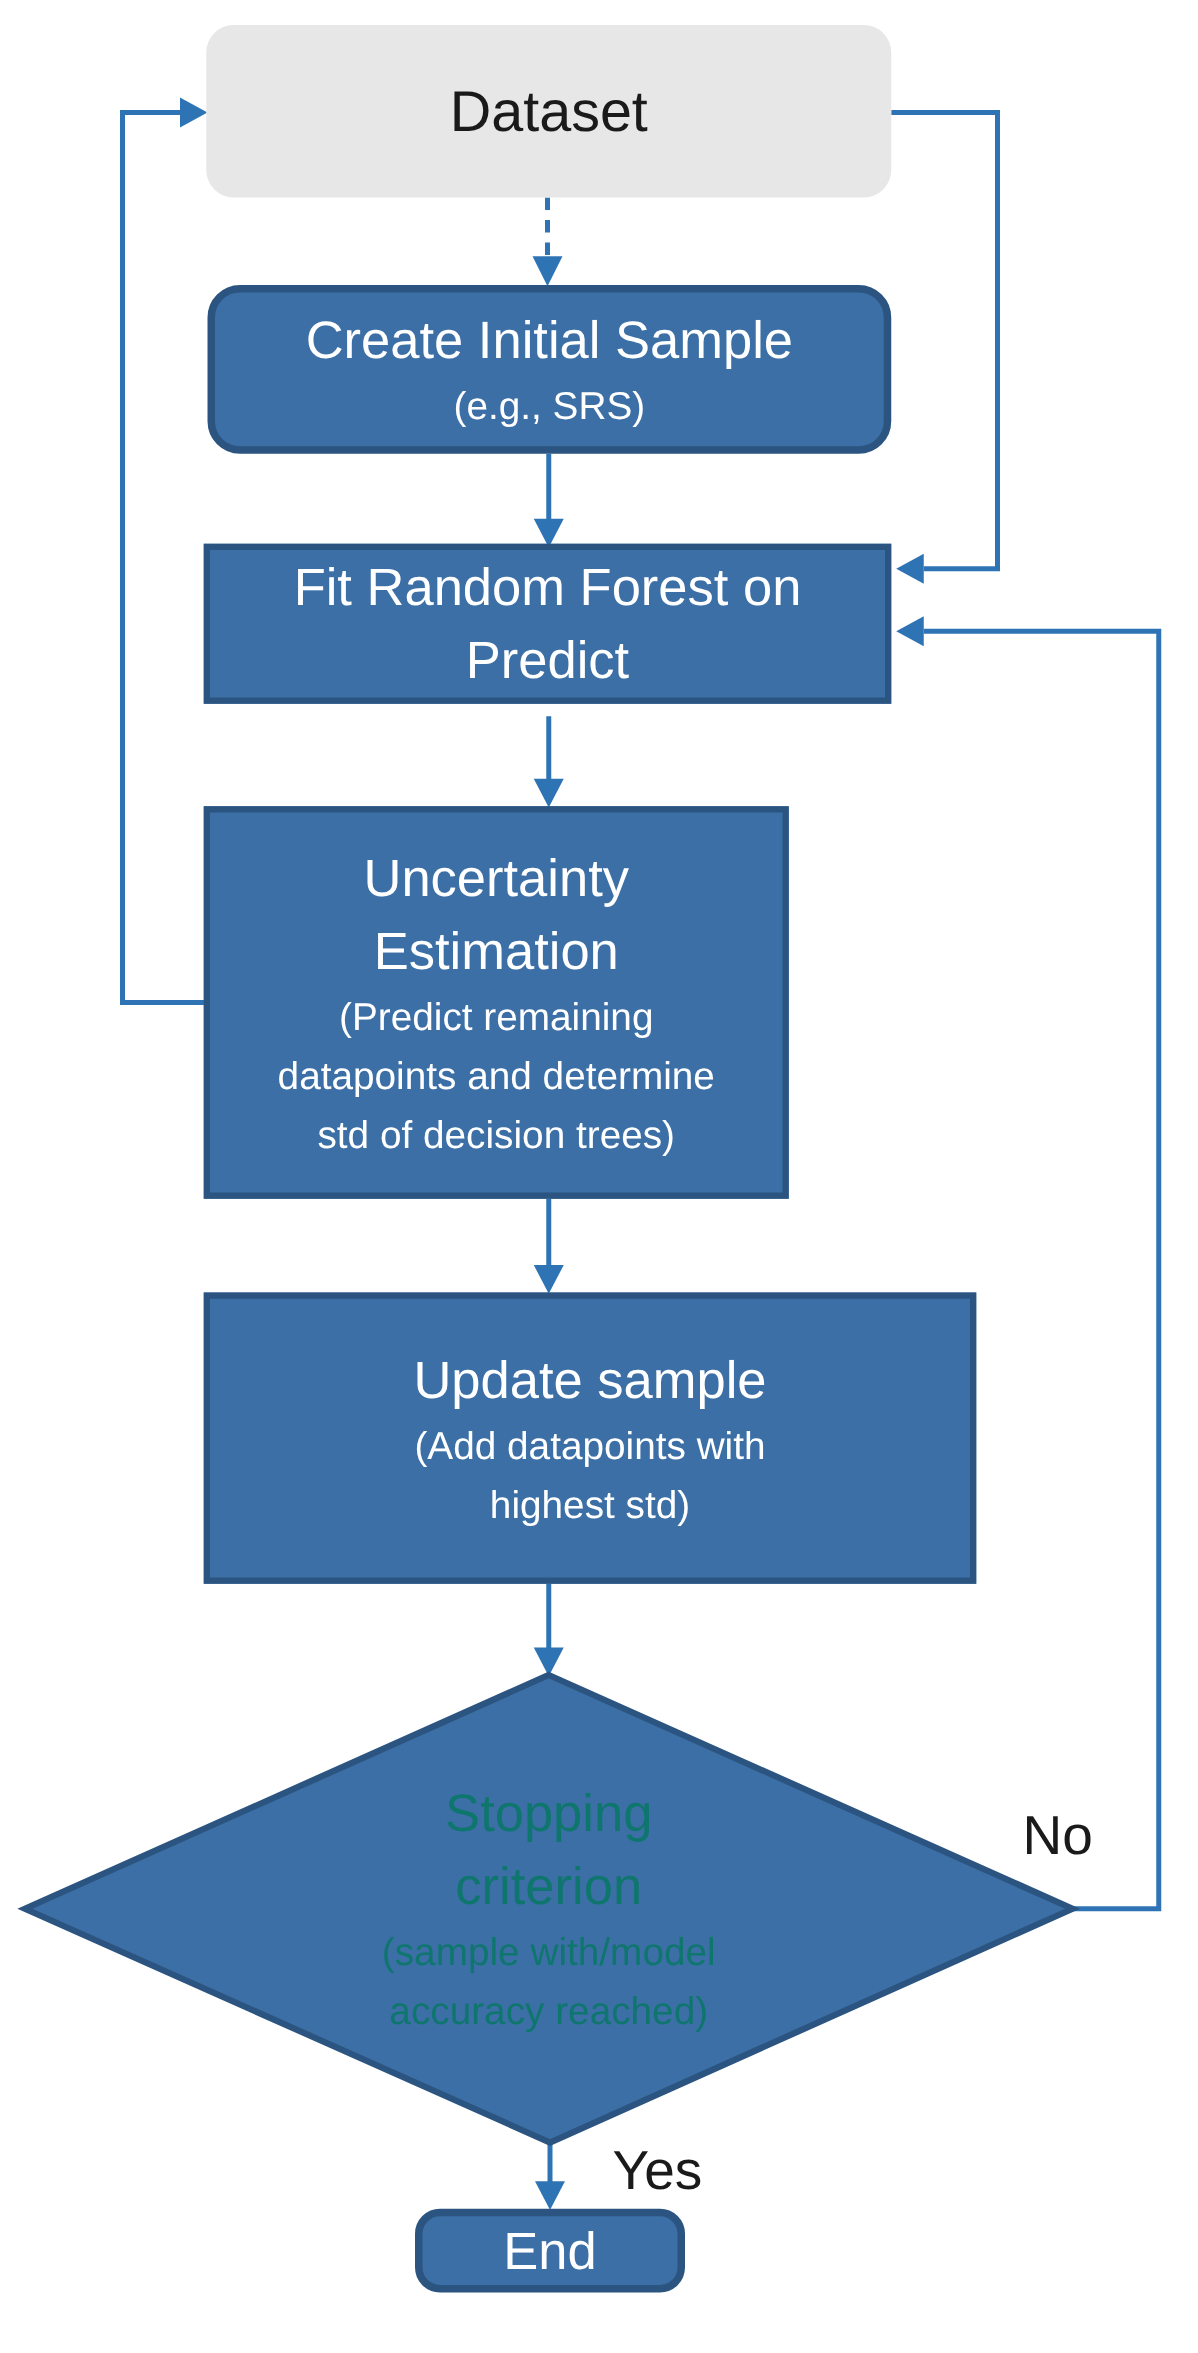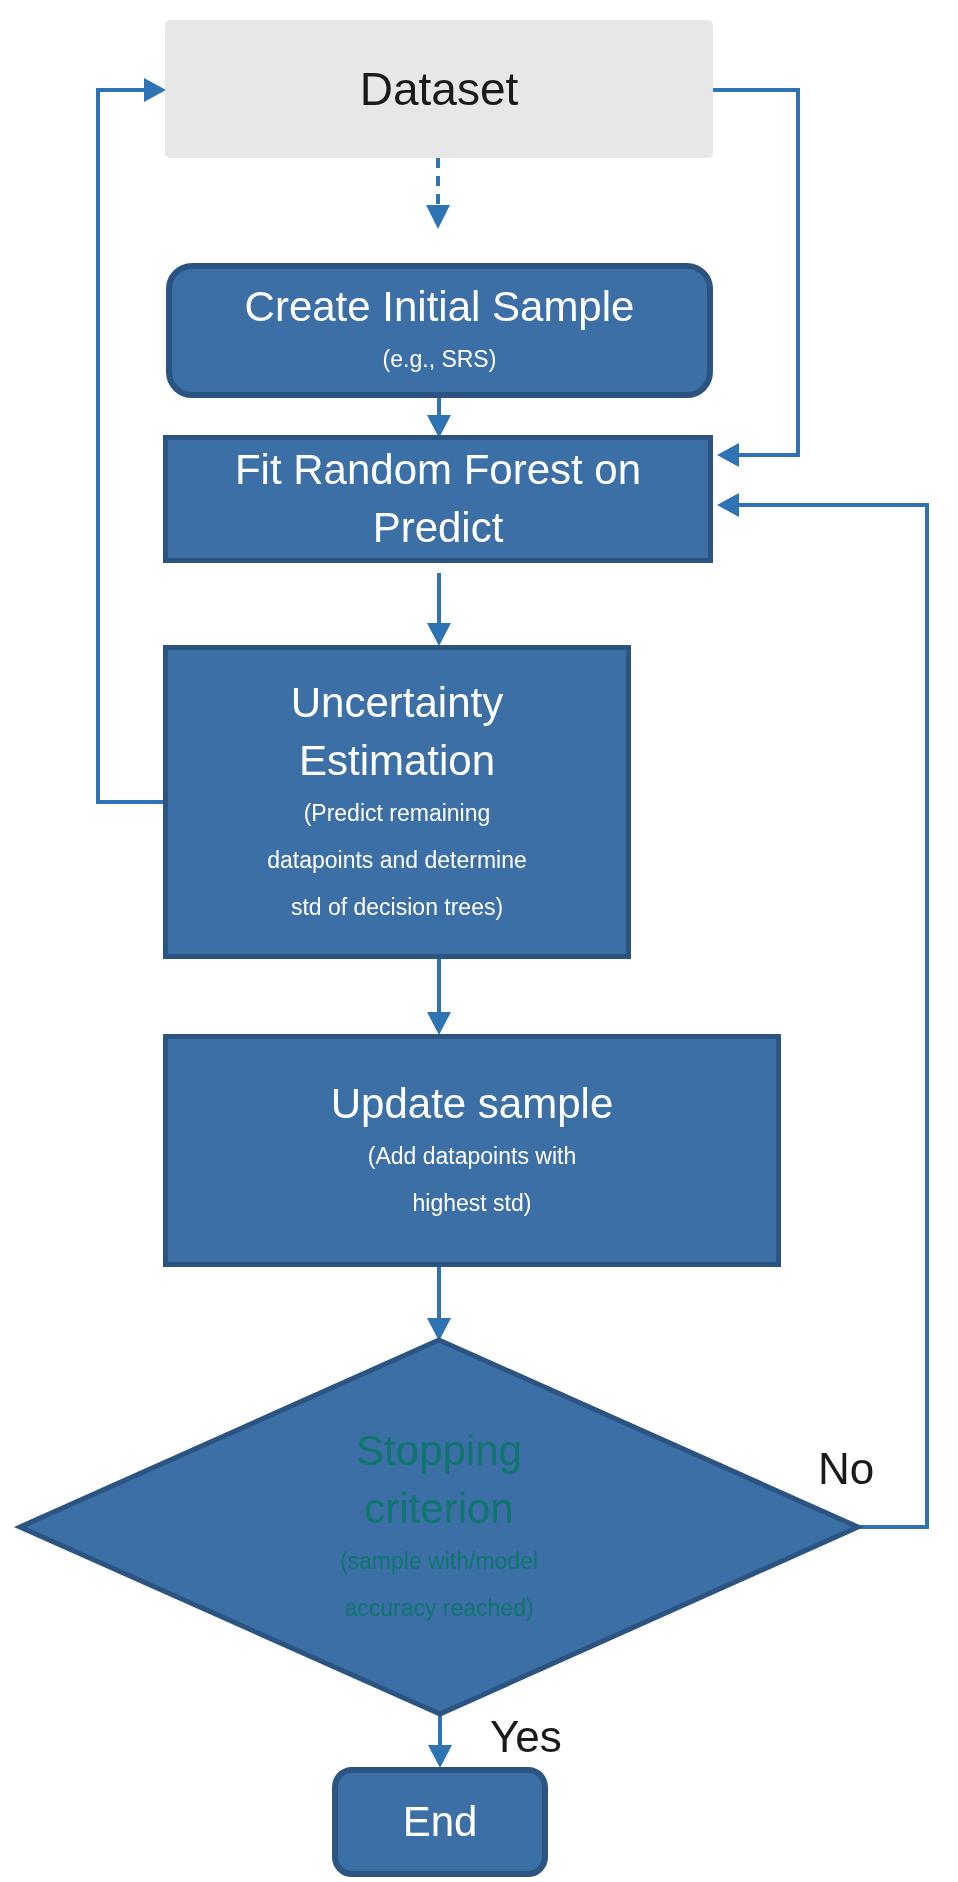--- a/index.html
+++ b/index.html
@@ -20,36 +20,36 @@
   .node{
     position:absolute;z-index:2;
     display:flex;flex-direction:column;justify-content:center;align-items:center;
     box-sizing:border-box;text-align:center;
   }
   .node-blue{
     background:#3B6FA6;
     border:5px solid #2B5480;
     color:#ffffff;
   }
-  .node-rounded{border-radius:26px;border-width:6px;margin-top:35px;}
+  .node-rounded{border-radius:26px;border-width:6px;}
   #node-dataset{
     left:165px;top:20px;width:548px;height:138px;
-    background:#E7E7E7;border-radius:5px;
+    background:#E7E7E7;border-radius:22px;
     color:#1A1A1A;font-size:46px;font-weight:300;
   }
   #node-create{left:166px;top:228px;width:547px;height:135px;}
   #node-fit{left:163px;top:435px;width:550px;height:128px;}
   #node-uncertainty{left:163px;top:645px;width:468px;height:314px;}
   #node-update{left:163px;top:1034px;width:618px;height:233px;}
   #node-end{
-    left:332px;top:1767px;width:216px;height:110px;
+    left:332px;top:1767px;width:216px;height:67px;
     border-radius:20px;border-width:6px;font-size:42px;font-weight:300;
   }
   .title-line{font-size:42px;line-height:58px;font-weight:300;white-space:nowrap;}
-  .sub-line{font-size:23px;line-height:47px;font-weight:300;white-space:nowrap;}
+  .sub-line{font-size:31px;line-height:47px;font-weight:300;white-space:nowrap;}
   
   #diamond-text{
     position:absolute;z-index:2;
     left:139px;top:1398px;width:600px;height:258px;
     display:flex;flex-direction:column;justify-content:center;align-items:center;
     color:#0f766e;text-align:center;
   }
   .edge-label{
     position:absolute;z-index:3;
     color:#1A1A1A;font-size:44px;font-weight:300;white-space:nowrap;

